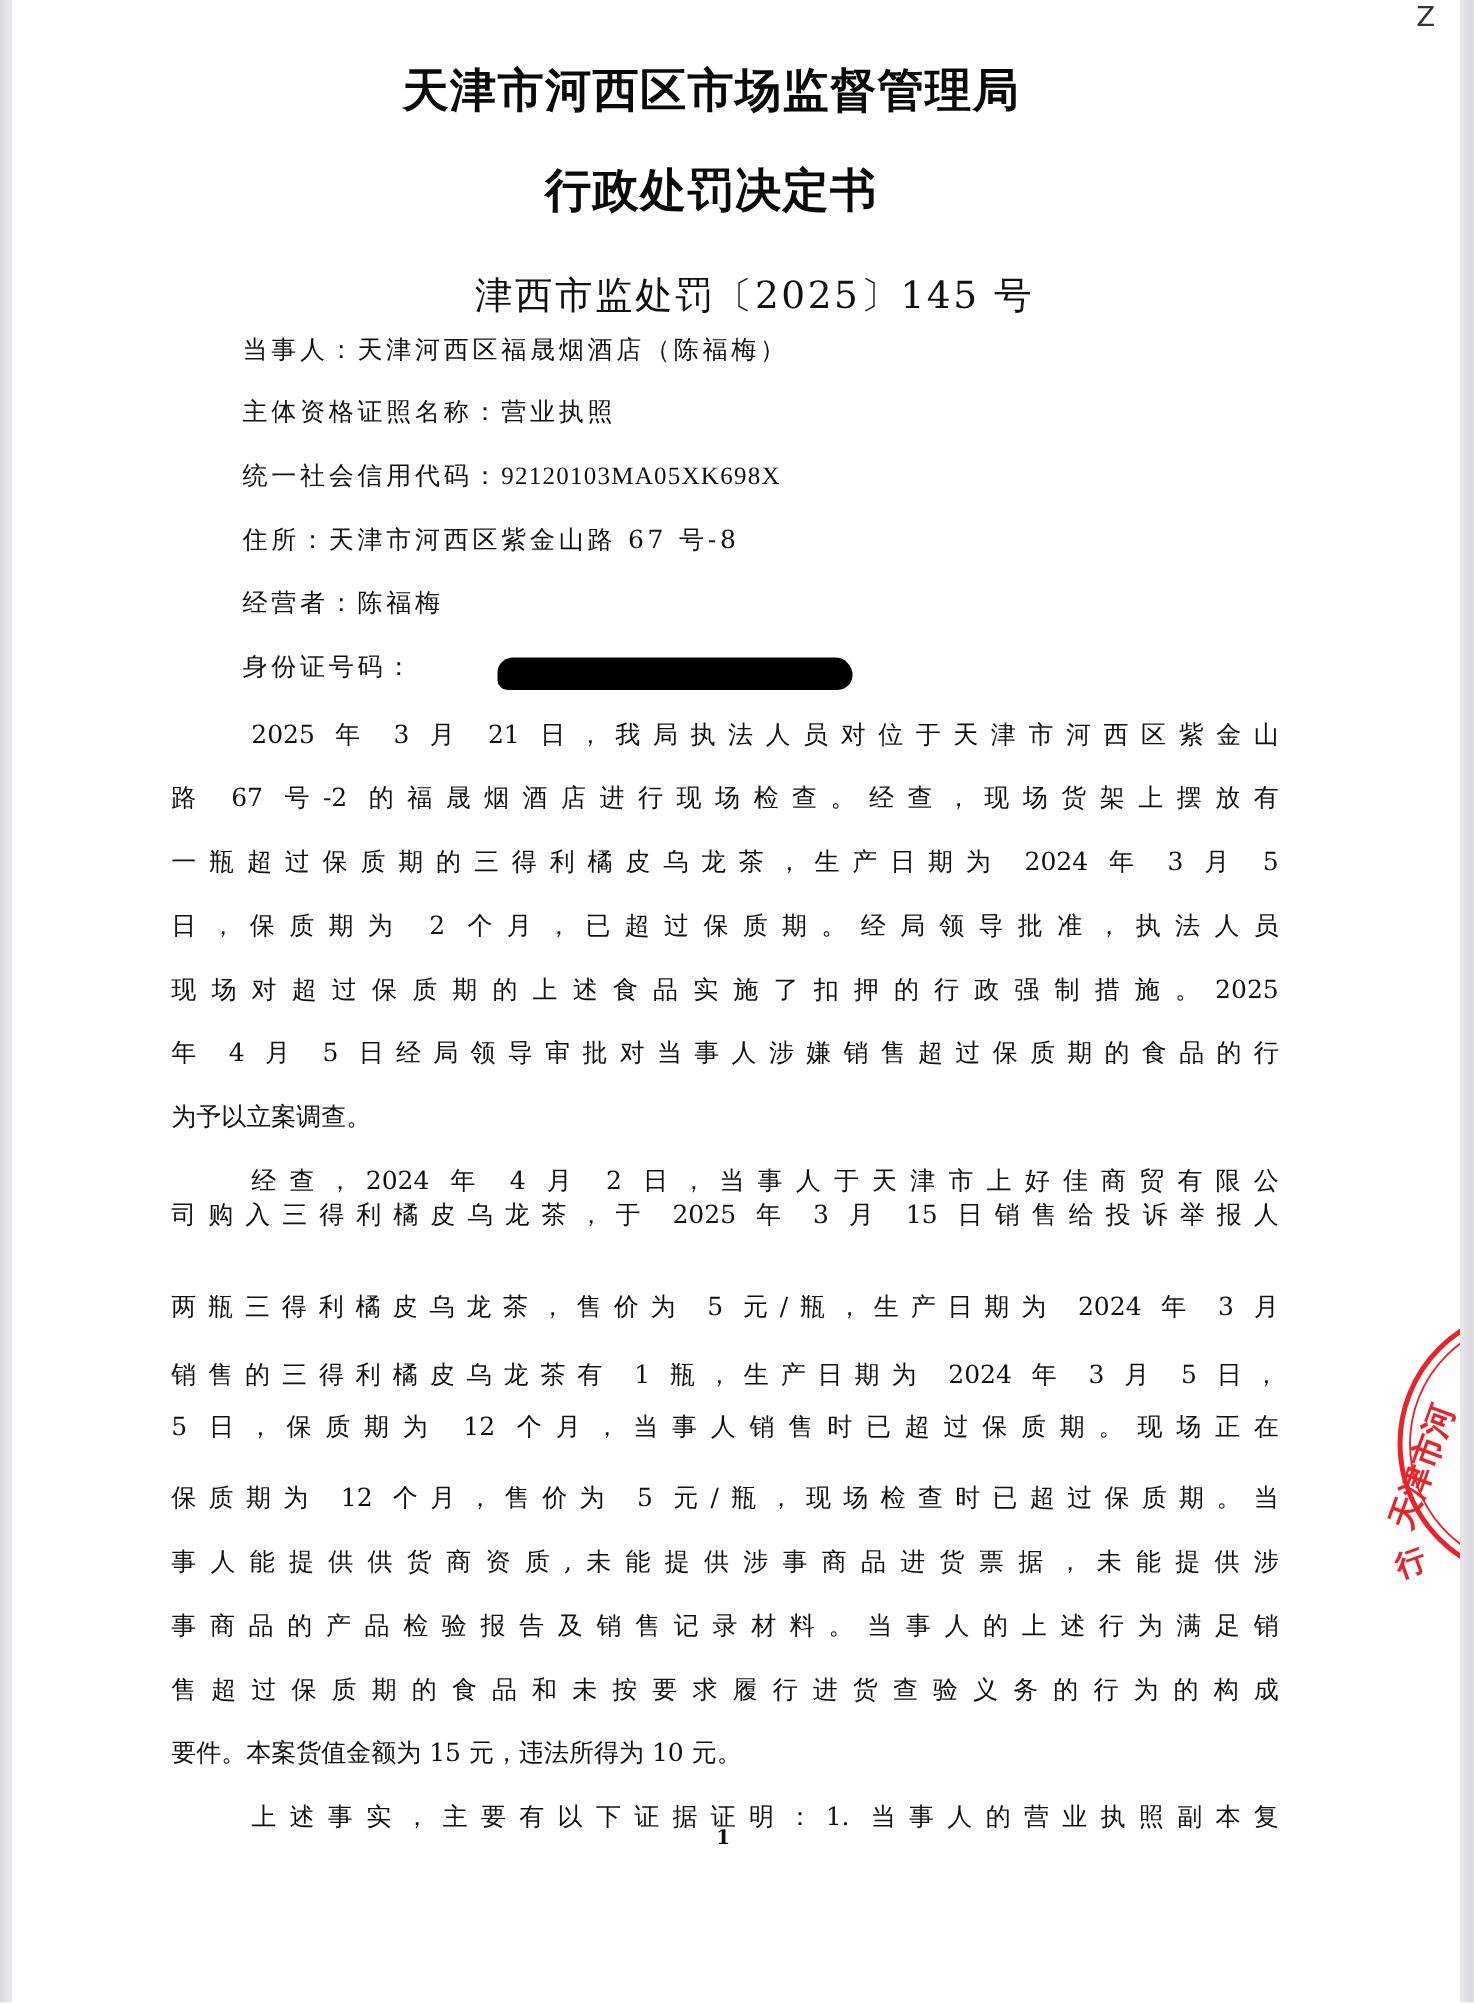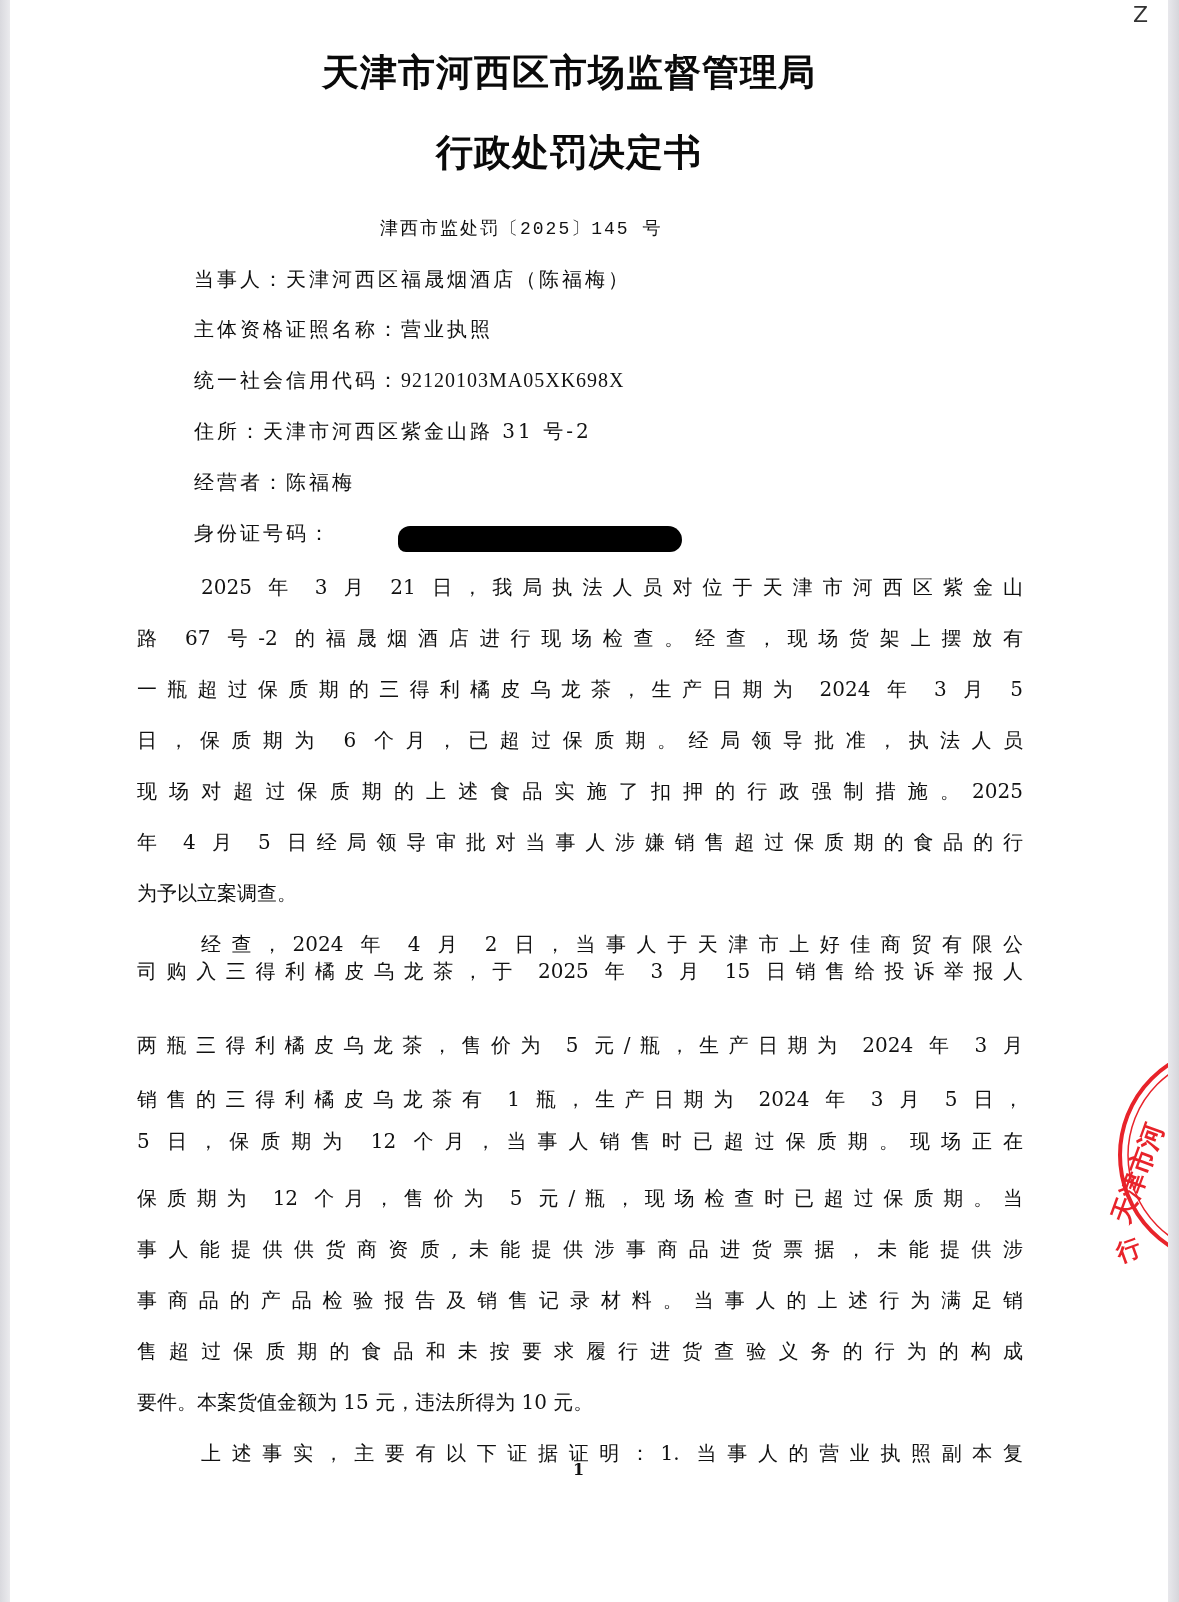--- a/index.html
+++ b/index.html
@@ -48,23 +48,22 @@
       font-weight: bold;
       font-size: 37px;
       letter-spacing: 1px;
       color: #0a0a0a;
     }
     .title.t1 { top: 48px; left: -10px; }
     .title.t2 { top: 128px; left: -10px; }
     .docno {
       position: absolute;
       left: 380px; top: 216px;
-      font-size: 18px;
+      font-size: 30px;
       letter-spacing: 2px;
-      font-family: Liberation Mono, monospace;
     }
     .field {
       position: absolute;
       left: 194px;
       font-size: 20px;
       letter-spacing: 3px;
       white-space: nowrap;
     }
     .field .lbl, .field .val { display: inline; }
     .redaction {
@@ -116,34 +115,34 @@
 <div class="field" style="top:266px">
   <span class="lbl">当事人：</span><span class="val">天津河西区福晟烟酒店（陈福梅）</span>
 </div>
 <div class="field" style="top:316px">
   <span class="lbl">主体资格证照名称：</span><span class="val">营业执照</span>
 </div>
 <div class="field" style="top:367px">
   <span class="lbl">统一社会信用代码：</span><span class="val" style="letter-spacing:1px;font-family:'Liberation Serif',serif;">92120103MA05XK698X</span>
 </div>
 <div class="field" style="top:418px">
-  <span class="lbl">住所：</span><span class="val">天津市河西区紫金山路 31 号-2</span>
+  <span class="lbl">住所：</span><span class="val">天津市河西区紫金山路 67 号-8</span>
 </div>
 <div class="field" style="top:469px">
   <span class="lbl">经营者：</span><span class="val">陈福梅</span>
 </div>
 <div class="field" style="top:520px">
   <span class="lbl">身份证号码：</span>
 </div>
 <div class="redaction"></div>
 
 <div class="body-line first" style="top:570px">2025 年 3 月 21 日，我局执法人员对位于天津市河西区紫金山</div>
 <div class="body-line" style="top:621px">路 67 号-2 的福晟烟酒店进行现场检查。经查，现场货架上摆放有</div>
 <div class="body-line" style="top:672px">一瓶超过保质期的三得利橘皮乌龙茶，生产日期为 2024 年 3 月 5</div>
-<div class="body-line" style="top:723px">日，保质期为 6 个月，已超过保质期。经局领导批准，执法人员</div>
+<div class="body-line" style="top:723px">日，保质期为 2 个月，已超过保质期。经局领导批准，执法人员</div>
 <div class="body-line" style="top:774px">现场对超过保质期的上述食品实施了扣押的行政强制措施。2025</div>
 <div class="body-line" style="top:825px">年 4 月 5 日经局领导审批对当事人涉嫌销售超过保质期的食品的行</div>
 <div class="body-line last" style="top:876px">为予以立案调查。</div>
 <div class="body-line first" style="top:927px">经查，2024 年 4 月 2 日，当事人于天津市上好佳商贸有限公</div>
 <div class="body-line" style="top:954px">司购入三得利橘皮乌龙茶，于 2025 年 3 月 15 日销售给投诉举报人</div>
 <div class="body-line" style="top:1028px">两瓶三得利橘皮乌龙茶，售价为 5 元/瓶，生产日期为 2024 年 3 月</div>
 <div class="body-line" style="top:1124px">5 日，保质期为 12 个月，当事人销售时已超过保质期。现场正在</div>
 <div class="body-line" style="top:1082px">销售的三得利橘皮乌龙茶有 1 瓶，生产日期为 2024 年 3 月 5 日，</div>
 <div class="body-line" style="top:1181px">保质期为 12 个月，售价为 5 元/瓶，现场检查时已超过保质期。当</div>
 <div class="body-line" style="top:1232px">事人能提供供货商资质,未能提供涉事商品进货票据，未能提供涉</div>

